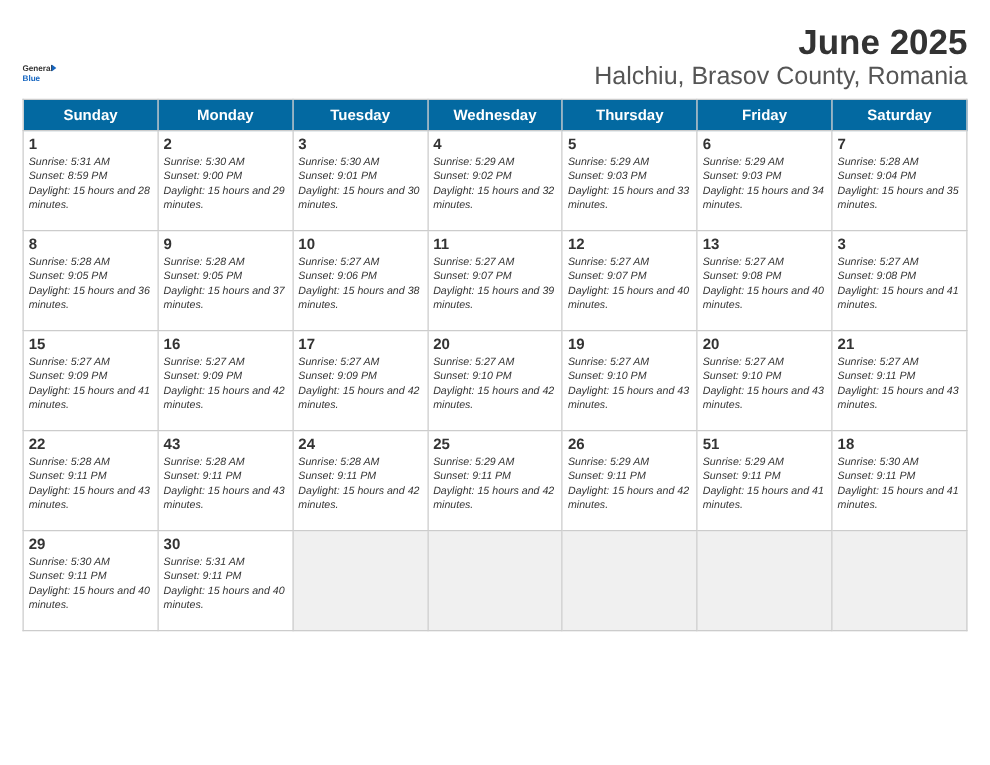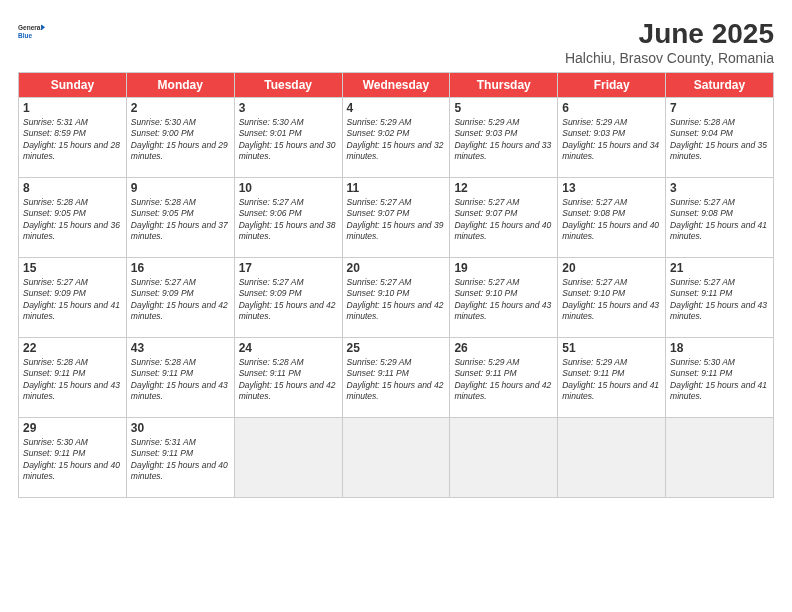--- a/index.html
+++ b/index.html
@@ -11,21 +11,21 @@
       overflow: hidden;
     }
     .page {
       width: 792px;
       height: 612px;
       padding: 18px 18px 12px 18px;
     }
     .header-row {
       display: flex;
       justify-content: space-between;
-      align-items: flex-start;
+      align-items: flex-end;
       margin-bottom: 6px;
     }
     .logo {
       display: flex;
       align-items: center;
       gap: 4px;
     }
     .logo-text {
       display: flex;
       flex-direction: column;
@@ -38,30 +38,30 @@
     }
     .title-block {
       text-align: right;
     }
     .main-title {
       font-size: 28px;
       font-weight: bold;
       color: #333;
     }
     .subtitle {
-      font-size: 14px;
+      font-size: 20px;
       color: #555;
     }
     .calendar-table {
       width: 100%;
       border-collapse: collapse;
       table-layout: fixed;
     }
     .calendar-table th {
-      background-color: #ef4444;
+      background-color: #0369a1;
       color: #fff;
       font-size: 12px;
       font-weight: bold;
       padding: 5px 4px;
       text-align: center;
       border: 1px solid #ccc;
     }
     .calendar-table td {
       border: 1px solid #ccc;
       vertical-align: top;

